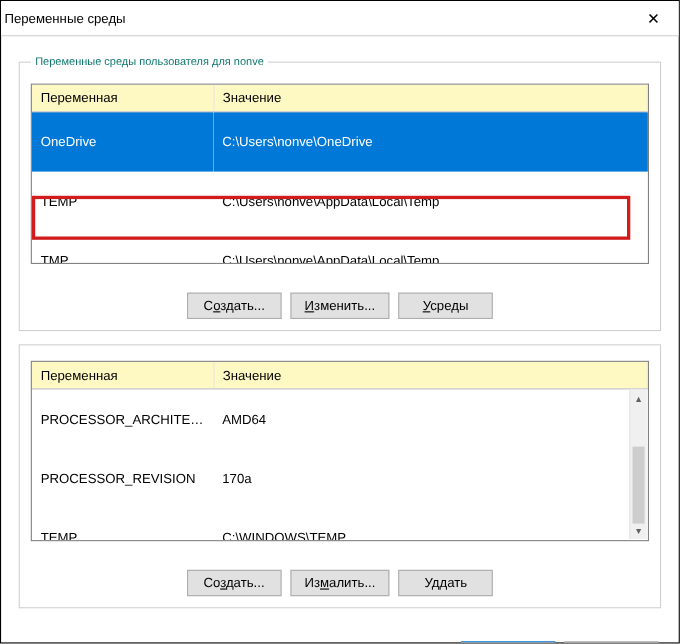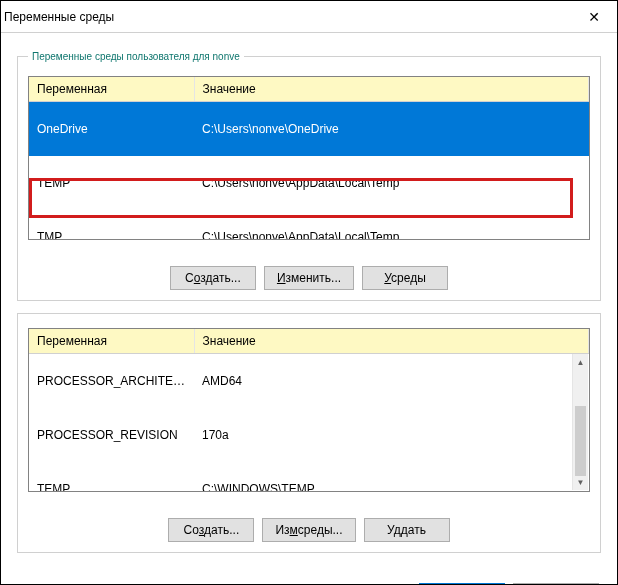--- a/index.html
+++ b/index.html
@@ -208,21 +208,21 @@
         </tbody>
       </table>
       <div class="scrollbar">
         <div class="sb-btn">▲</div>
         <div class="sb-thumb" style="top:52px;height:70px;"></div>
         <div class="sb-btn" style="position:absolute;bottom:0;left:0;right:0;">▼</div>
       </div>
     </div>
     <div class="btn-row">
       <button class="win"><span>Со</span><span class="u">з</span><span>дать...</span></button>
-      <button class="win"><span>Из</span><span class="u">м</span><span>среды...</span></button>
+      <button class="win"><span>Из</span><span class="u">м</span><span>алить...</span></button>
       <button class="win"><span>У</span><span class="u">д</span><span>дать</span></button>
     </div>
   </fieldset>
 
 </div>
 
 <div class="footer">
   <button class="win primary">OK</button>
   <button class="win">Отмена</button>
 </div>

